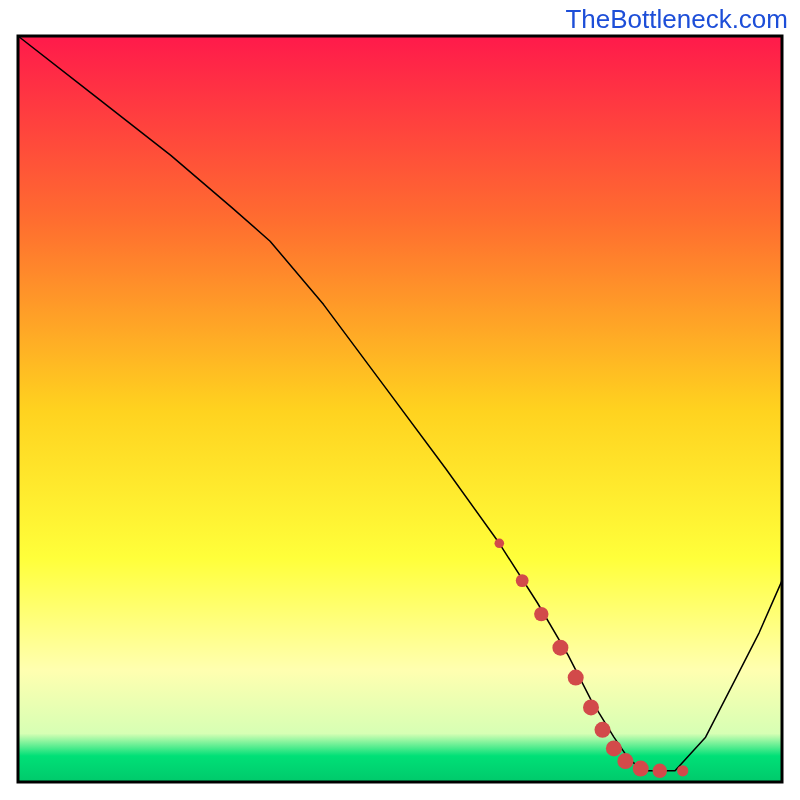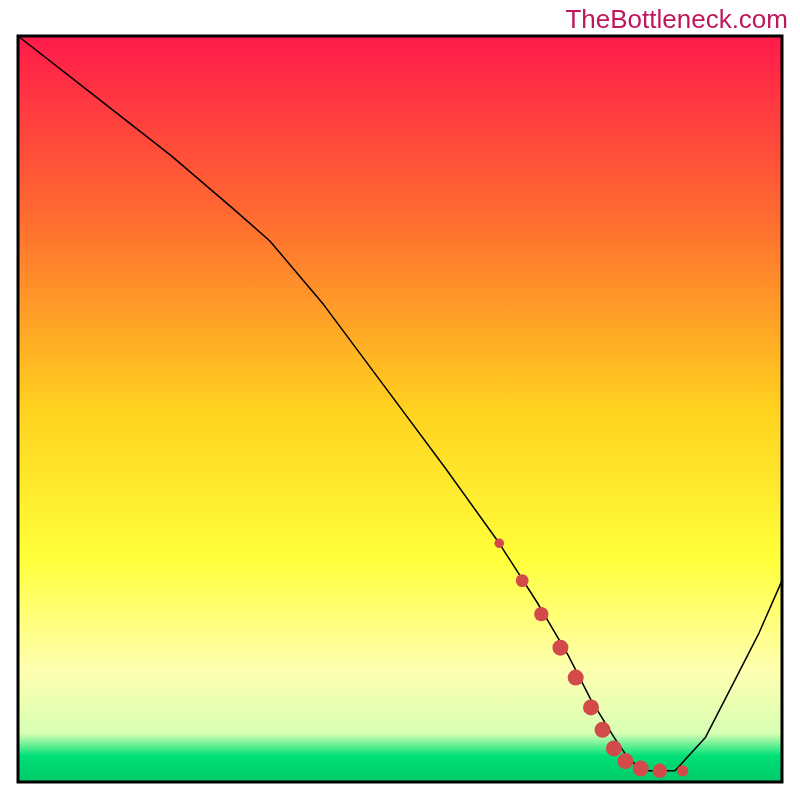--- a/index.html
+++ b/index.html
@@ -15,21 +15,21 @@
     position: relative;
     width: 800px;
     height: 800px;
   }
   .watermark {
     position: absolute;
     top: 4px;
     right: 12px;
     font-size: 26px;
     font-weight: 400;
-    color: #be185d;
+    color: #1d4ed8;
     font-family: Arial, Helvetica, sans-serif;
     letter-spacing: 0px;
   }
   svg {
     display: block;
   }
 </style>
 </head>
 <body>
 

